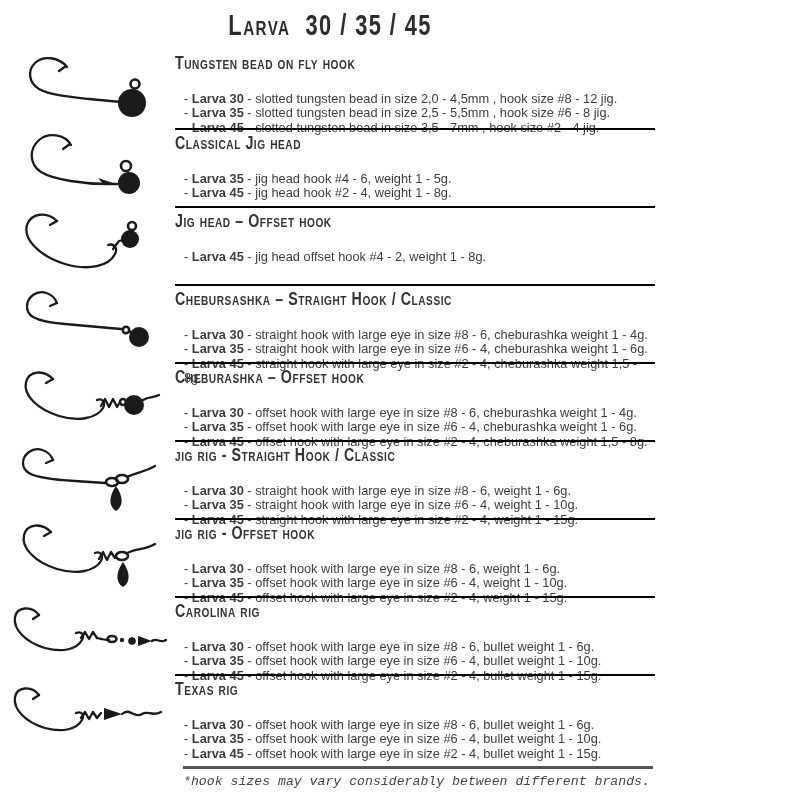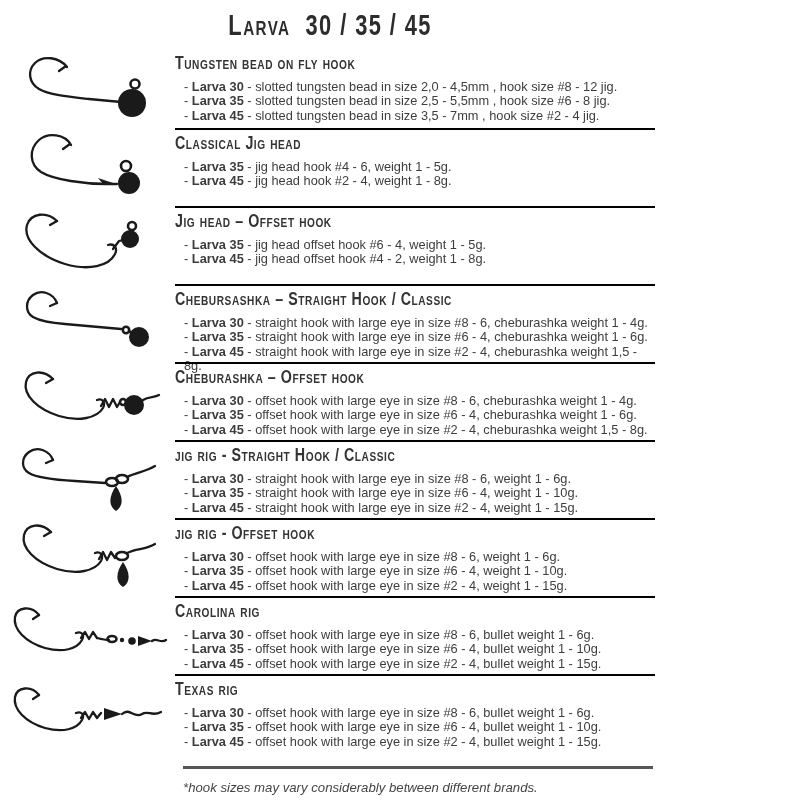--- a/index.html
+++ b/index.html
@@ -15,24 +15,24 @@
   .row{display:flex;height:78px;}
   .illu{flex:0 0 175px;width:175px;display:flex;align-items:center;justify-content:center;}
   .content{flex:1;margin-right:5px;padding-top:5px;}
   .row.sep .content{border-top:2px solid #000000;}
   .sec-head{height:20px;}
   .head-inner{
     display:inline-block;font-weight:700;font-size:15.5px;letter-spacing:0.6px;
     font-variant:small-caps;transform:scale(0.92,1.22);transform-origin:0 80%;
     white-space:pre;color:#333333;
   }
-  .items{padding-left:9px;margin-top:5px;}
+  .items{padding-left:9px;margin-top:17px;}
   .item{font-size:12.8px;line-height:14.4px;color:#3d3d3d;}
   .item b{font-weight:700;}
-  .footnote-wrap{margin-left:183px;margin-right:7px;margin-top:14px;border-top:3px solid #565656;padding-top:11px;}
+  .footnote-wrap{margin-left:183px;margin-right:7px;margin-top:14px;border-top:3px solid #565656;padding-top:5px;font-family:Liberation Mono, monospace;}
   .footnote{font-style:italic;font-size:13.2px;color:#454545;}
   svg.hook{display:block;}
   svg.hook path, svg.hook circle, svg.hook ellipse, svg.hook polyline{
     stroke:#1a1a1a;stroke-width:2.3;fill:none;stroke-linecap:round;stroke-linejoin:round;
   }
   svg.hook .fill{fill:#1a1a1a;stroke:none;}
   svg.hook .ring{stroke-width:2.6;}
 </style>
 </head>
 <body>
@@ -87,21 +87,20 @@
         <path d="M 44,12 C 34,2 18,4 14,16 C 10,30 26,47 52,55 C 76,62 96,57 102,45 C 105,39 101,34 95,36"></path>
         <path d="M 44,12 L 37,16"></path>
         <path d="M 100,40 L 106,32 L 110,31"></path>
         <circle class="fill" cx="117" cy="30" r="9"></circle>
         <circle class="ring" cx="119" cy="17" r="4"></circle>
       </svg>
     </div>
     <div class="content">
       <div class="sec-head"><span class="head-inner">Jig head – Offset hook</span></div>
       <div class="items">
-        <div class="item"><span>-</span> <b>Larva 35</b> <span>- jig head offset hook #6 - 4, weight 1 - 5g.</span></div>
         <div class="item"><span>-</span> <b>Larva 45</b> <span>- jig head offset hook #4 - 2, weight 1 - 8g.</span></div>
       </div>
     </div>
   </div>
 
   <div class="row sep">
     <div class="illu">
       <svg class="hook" width="150" height="72" viewBox="0 0 150 72">
         <path d="M 44,16 C 40,6 28,2 20,8 C 12,14 12,25 20,30 C 27,34 38,36 52,37 L 108,42"></path>
         <path d="M 44,16 L 37,19"></path>

